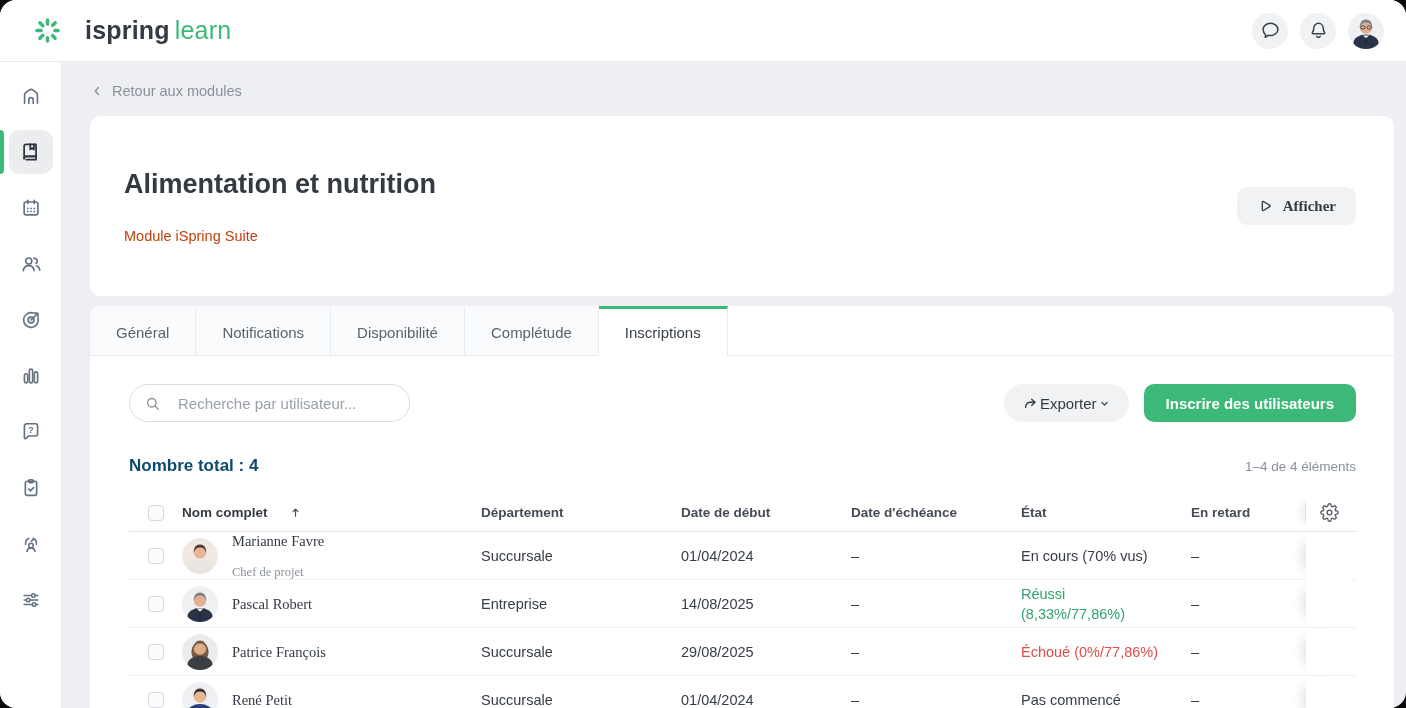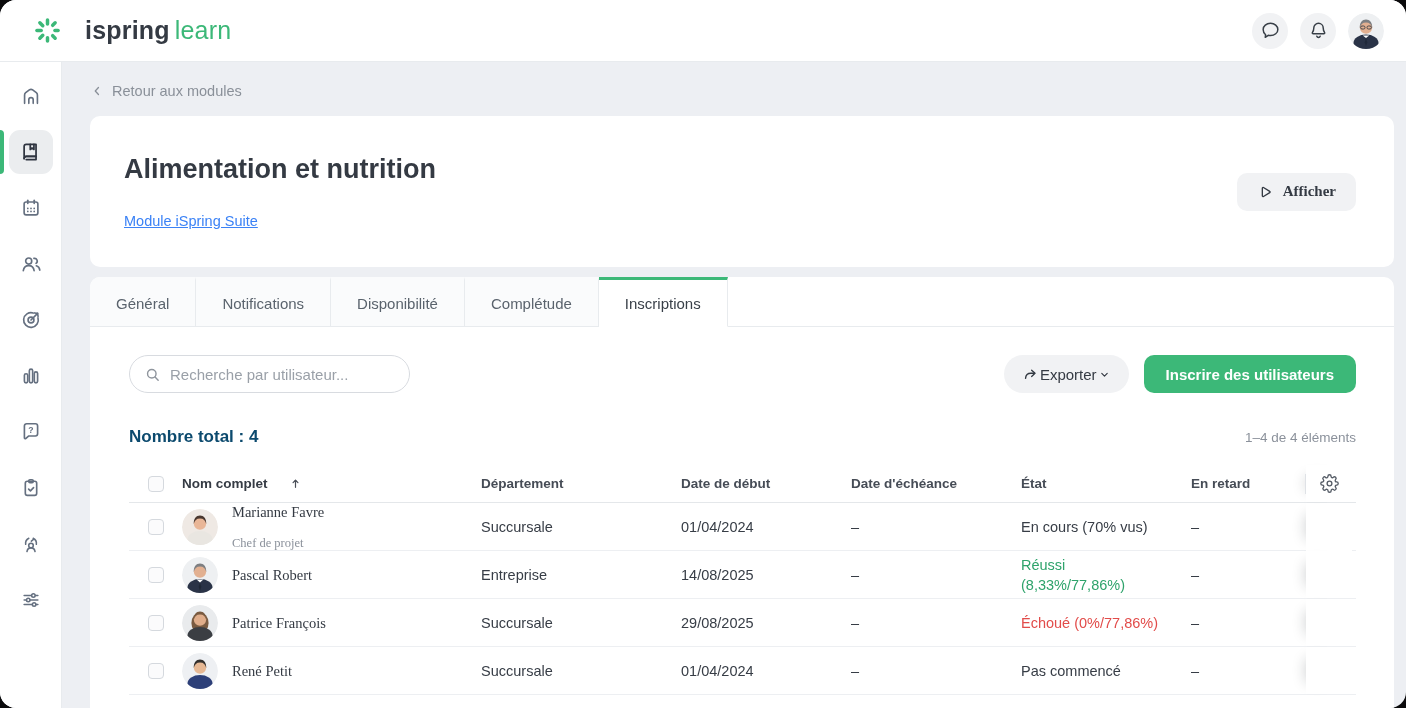--- a/index.html
+++ b/index.html
@@ -23,35 +23,35 @@
   .side-item { position:relative; width:44px; height:44px; border-radius:11px; display:flex; align-items:center; justify-content:center; margin-bottom:12px; cursor:pointer; }
   .side-item.active { background:#ebedef; }
   .side-item.active::before { content:""; position:absolute; left:-9px; top:0; width:4px; height:44px; background:#3CB878; border-radius:0 4px 4px 0; }
   .side-item svg { stroke:#657080; }
   .side-item.active svg { stroke:#2f3540; }
 
   .main { flex:1; padding:0 12px 0 28px; overflow:hidden; display:flex; flex-direction:column; }
 
   .breadcrumb { margin-top:20px; height:18px; display:flex; align-items:center; gap:8px; color:#8a9099; font-size:14.5px; cursor:pointer; width:fit-content; }
 
-  .title-card { margin-top:16px; height:151px; background:#fff; border-radius:10px; display:flex; align-items:center; justify-content:space-between; padding:0 38px 0 34px; }
+  .title-card { margin-top:16px; height:180px; background:#fff; border-radius:10px; display:flex; align-items:center; justify-content:space-between; padding:0 38px 0 34px; }
   .course-title { font-size:27px; font-weight:700; color:#343a43; }
-  .course-subtitle { margin-top:28px; font-size:14.5px; color:#3b82f6;text-decoration:underline; }
+  .course-subtitle { margin-top:28px; font-size:14.5px; color:#c2410c; }
   .btn-light { height:38px; background:#f1f2f4; border:none; border-radius:10px; padding:0 20px; display:flex; align-items:center; gap:10px; font-size:15px; font-weight:700; color:#343a43; cursor:pointer; font-family:Liberation Serif, serif; }
 
   
   .panel { margin-top:10px; background:#fff; border-radius:10px 10px 0 0; flex:1; display:flex; flex-direction:column; overflow:hidden; }
   .tabbar { height:50px; display:flex; flex-shrink:0; }
   .tab { padding:0 26px; display:flex; align-items:center; font-size:15px; color:#5a636d; background:#fafbfc; border-right:1px solid #e8ebee; border-bottom:1px solid #e8ebee; border-top:3px solid transparent; cursor:pointer; }
   .tab.active { background:#fff; color:#383f48; border-top:3px solid #3CB878; border-bottom:1px solid transparent; font-weight:500; }
   .tabbar-filler { flex:1; border-bottom:1px solid #e8ebee; }
 
   .content { padding:28px 38px 0 39px; flex:1; }
   .toolbar { display:flex; align-items:center; }
-  .search-box { width:281px; height:38px; border:1px solid #d8dbe0; border-radius:19px; display:flex; align-items:center; padding:0 14px; gap:9px; background:#fff; }
+  .search-box { width:281px; height:38px; border:1px solid #d8dbe0; border-radius:19px; display:flex; align-items:center; padding:0 14px; gap:17px; background:#fff; }
   .search-box input { border:none; outline:none; flex:1; font-size:15px; color:#343a43; font-family:inherit; background:transparent; }
   .search-box input::placeholder { color:#9aa0a8; }
   .toolbar-spacer { flex:1; }
   .btn-export { height:38px; background:#f1f2f4; border:none; border-radius:19px; padding:0 18px; display:flex; align-items:center; gap:1px; font-size:15px; font-weight:400; color:#343a43; cursor:pointer; font-family:inherit; }
   .btn-green { height:38px; margin-left:15px; background:#3CB878; border:none; border-radius:10px; padding:0 22px; font-size:15px; font-weight:700; color:#fff; cursor:pointer; font-family:inherit; }
 
   .summary-row { margin-top:34px; display:flex; align-items:baseline; justify-content:space-between; }
   .total-label { font-size:17px; font-weight:700; color:#0c4a6e; }
   .range-label { font-size:13.5px; color:#8b919b; }
 

